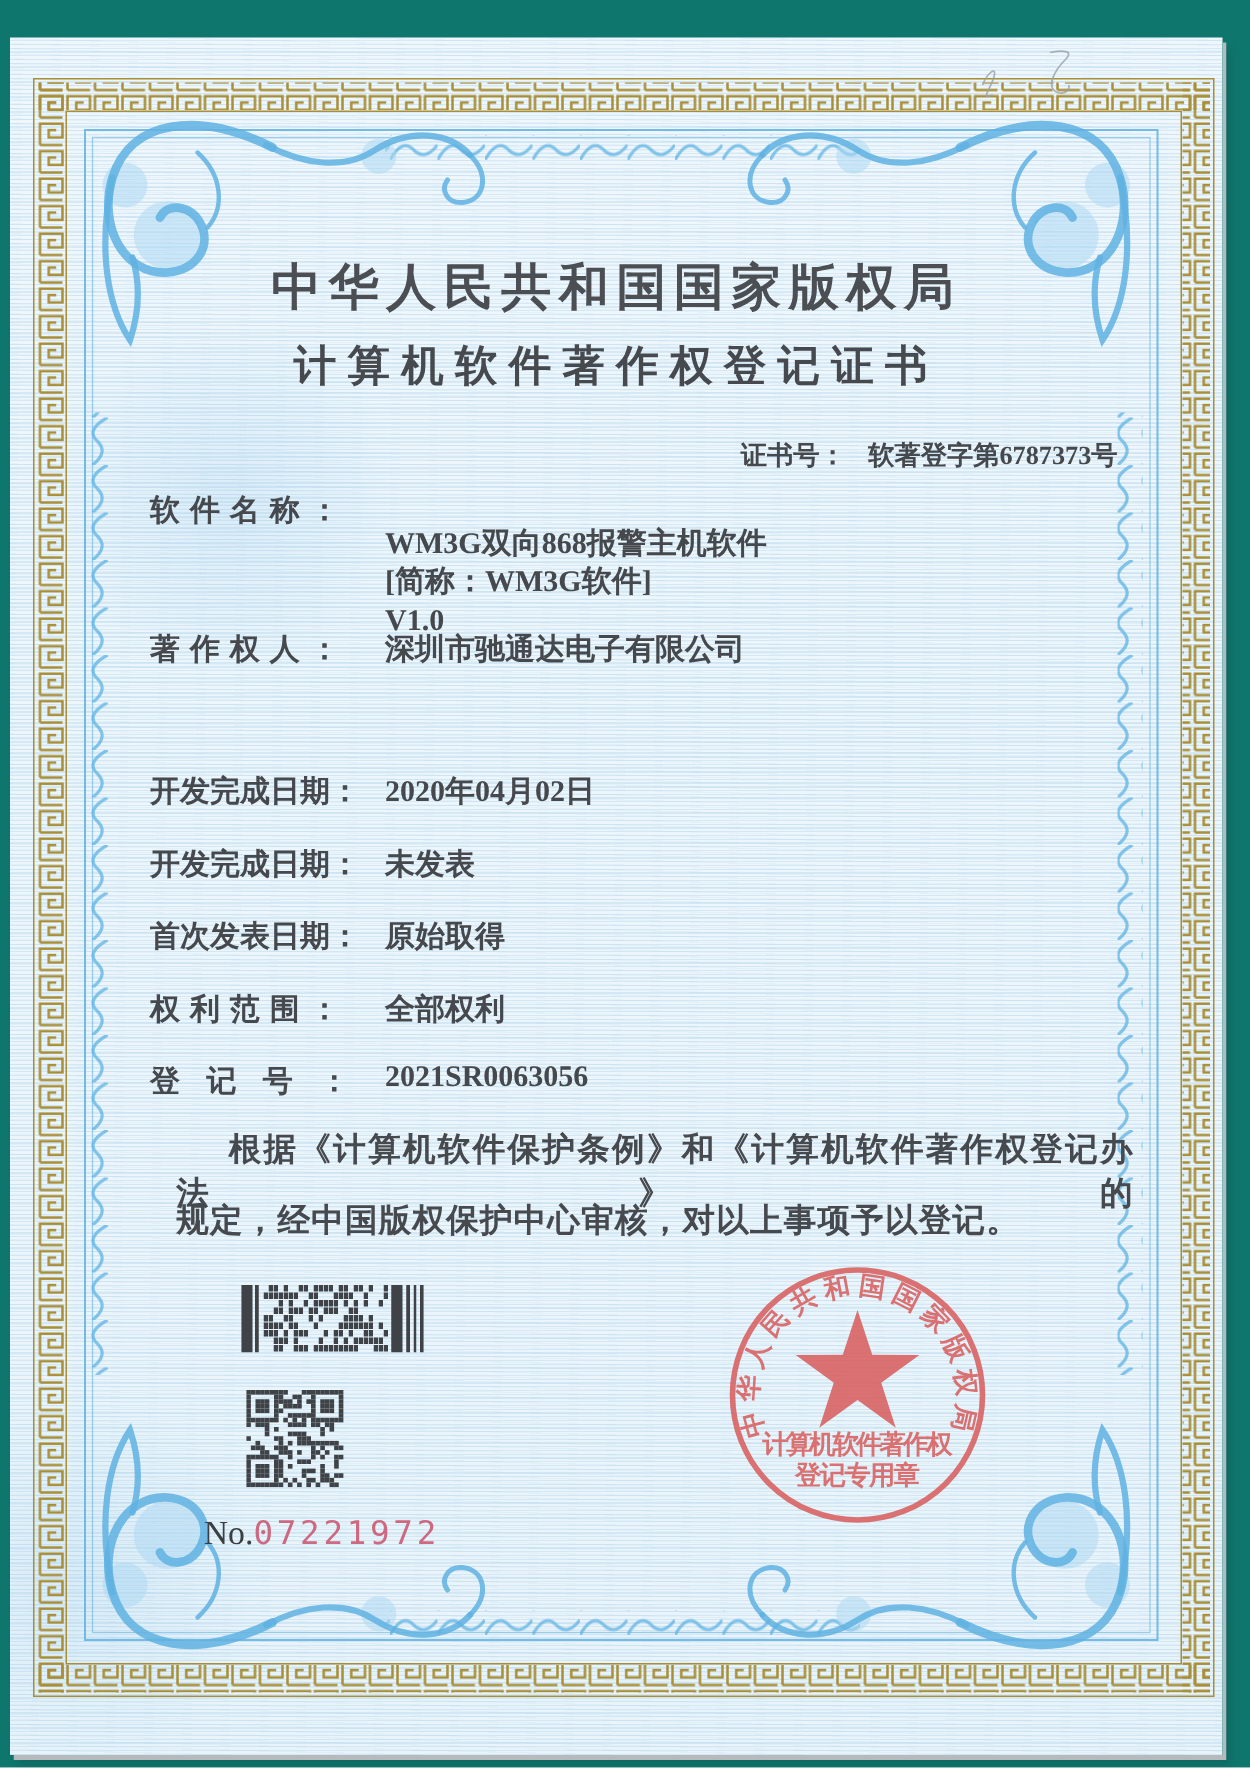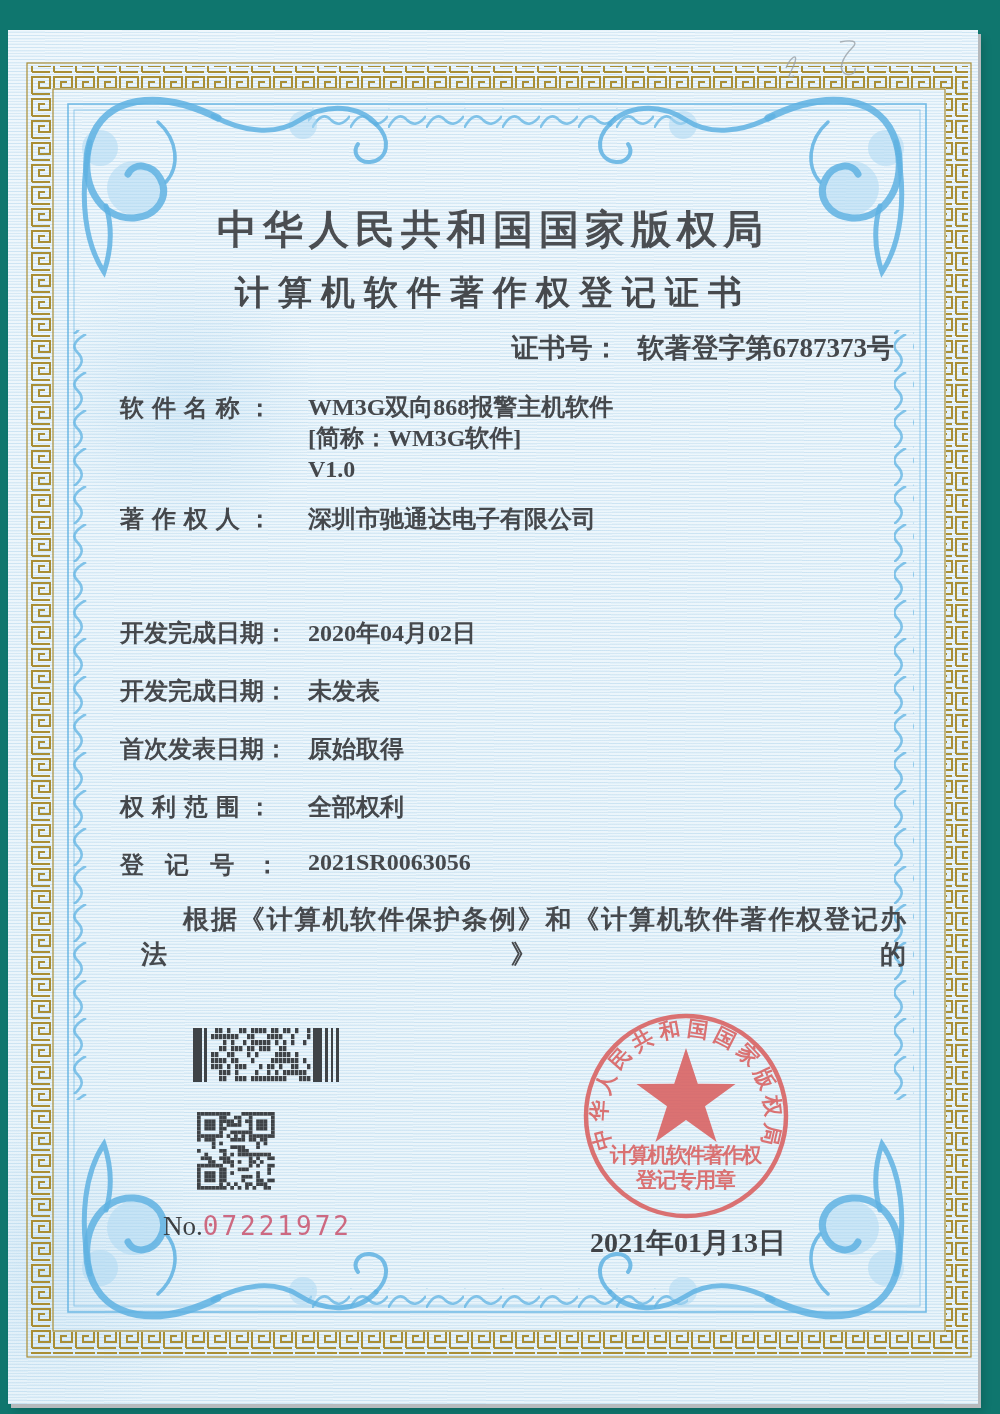--- a/index.html
+++ b/index.html
@@ -33,28 +33,28 @@
   .blue-line{fill:none;stroke:var(--blue);stroke-width:1.6;opacity:.85;}
   .blue-line2{fill:none;stroke:var(--blue);stroke-width:1;opacity:.6;}
   .fl-stroke{fill:none;stroke:var(--blue);stroke-linecap:round;opacity:.85;}
   .fl-fill{fill:var(--blue-light);opacity:.55;}
   .scal-path{fill:none;stroke:var(--blue);stroke-width:2.6;opacity:.75;}
   .hand-stroke{fill:none;stroke:#9aa0a6;stroke-width:1.4;opacity:.8;}
 
   .txt{position:absolute;color:var(--ink);white-space:nowrap;}
   .authority{left:0;width:970px;top:172px;text-align:center;font-size:40px;font-weight:700;letter-spacing:6px;color:#4b4e52;}
   .cert-title{left:0;width:970px;top:240px;text-align:center;font-size:34px;font-weight:700;letter-spacing:9px;color:#46494d;}
-  .cert-no{top:300px;right:84px;font-size:27px;font-weight:700;margin-left:16px;}
+  .cert-no{top:320px;right:84px;font-size:21px;font-weight:700;margin-left:16px;}
   .cert-no .gap{display:inline-block;width:18px;}
 
   .field-label{left:112px;font-size:24px;font-weight:700;}
   .field-value{left:300px;font-size:24px;font-weight:700;}
   .lbl-sp{letter-spacing:.33em;}
   .lbl-sp-wide{letter-spacing:.88em;}
-  .name-lines{line-height:31px;white-space:nowrap;}
+  .name-lines{line-height:31px;white-space:nowrap;margin-top:28px;}
 
   .stmt{left:113px;width:766px;font-size:26px;font-weight:700;letter-spacing:1px;color:#46494d;white-space:normal;margin-left:20px;}
   .stmt1{top:872px;text-indent:42px;text-align:justify;text-align-last:justify;}
   .stmt2{top:929px;}
 
   .no-line{top:1181px;left:155px;font-size:27px;font-weight:400;color:#3c3f42;}
   .no-digits{font-family:"DejaVu Sans Mono",monospace;color:var(--num-red);letter-spacing:3px;font-size:26px;opacity:.9;}
   .issue-date{top:1194px;left:558px;width:244px;text-align:center;font-size:28px;font-weight:700;color:#404347;}
 
   .code{position:absolute;}
@@ -148,20 +148,21 @@
     <div class="txt field-label" style="top:703px">首次发表日期：</div>
     <div class="txt field-value" style="top:703px">原始取得</div>
 
     <div class="txt field-label lbl-sp" style="top:761px">权利范围：</div>
     <div class="txt field-value" style="top:761px">全部权利</div>
 
     <div class="txt field-label lbl-sp-wide" style="top:819px">登记号：</div>
     <div class="txt field-value" style="top:819px">2021SR0063056</div>
 
     <div class="txt stmt stmt1">根据《计算机软件保护条例》和《计算机软件著作权登记办法》的</div>
+    <div class="txt stmt stmt2">规定，经中国版权保护中心审核，对以上事项予以登记。</div>
 
     <svg id="barcode" class="code" style="left:185px;top:998px;" width="146" height="54" viewBox="0 0 146 54">
         <rect x="0" y="0" width="9" height="54" class="bar-mod"></rect>
         <rect x="11" y="0" width="3" height="54" class="bar-mod"></rect>
         <rect x="18" y="6" width="3.4" height="5.2" class="bar-mod"></rect>
         <rect x="18" y="24" width="3.4" height="5.2" class="bar-mod"></rect>
         <rect x="18" y="30" width="3.4" height="5.2" class="bar-mod"></rect>
         <rect x="18" y="36" width="3.4" height="5.2" class="bar-mod"></rect>
         <rect x="22" y="0" width="3.4" height="5.2" class="bar-mod"></rect>
         <rect x="22" y="6" width="3.4" height="5.2" class="bar-mod"></rect>
@@ -521,15 +522,14 @@
       <circle class="seal-ring" cx="106" cy="106" r="100"></circle>
       <polygon class="seal-star" points="106,38 117.8,73.8 155.5,73.9 125,96.2 136.6,132.1 106,110 75.4,132.1 87,96.2 56.5,73.9 94.2,73.8"></polygon>
       <path id="sealArc" fill="none" d="M 32.4 137.2 A 80 80 0 1 1 179.6 137.2"></path>
       <text class="seal-text ring-t">
         <textPath href="#sealArc" xlink:href="#sealArc" startOffset="0" textLength="312" lengthAdjust="spacing">中华人民共和国国家版权局</textPath>
       </text>
       <text class="seal-text b1" x="106" y="152" text-anchor="middle" textLength="152" lengthAdjust="spacing">计算机软件著作权</text>
       <text class="seal-text b2" x="106" y="177" text-anchor="middle" textLength="100" lengthAdjust="spacing">登记专用章</text>
     </svg>
 
-    <div class="txt issue-date">2021年01月13日</div>
   </div>
 </div>
 
 </body></html>

